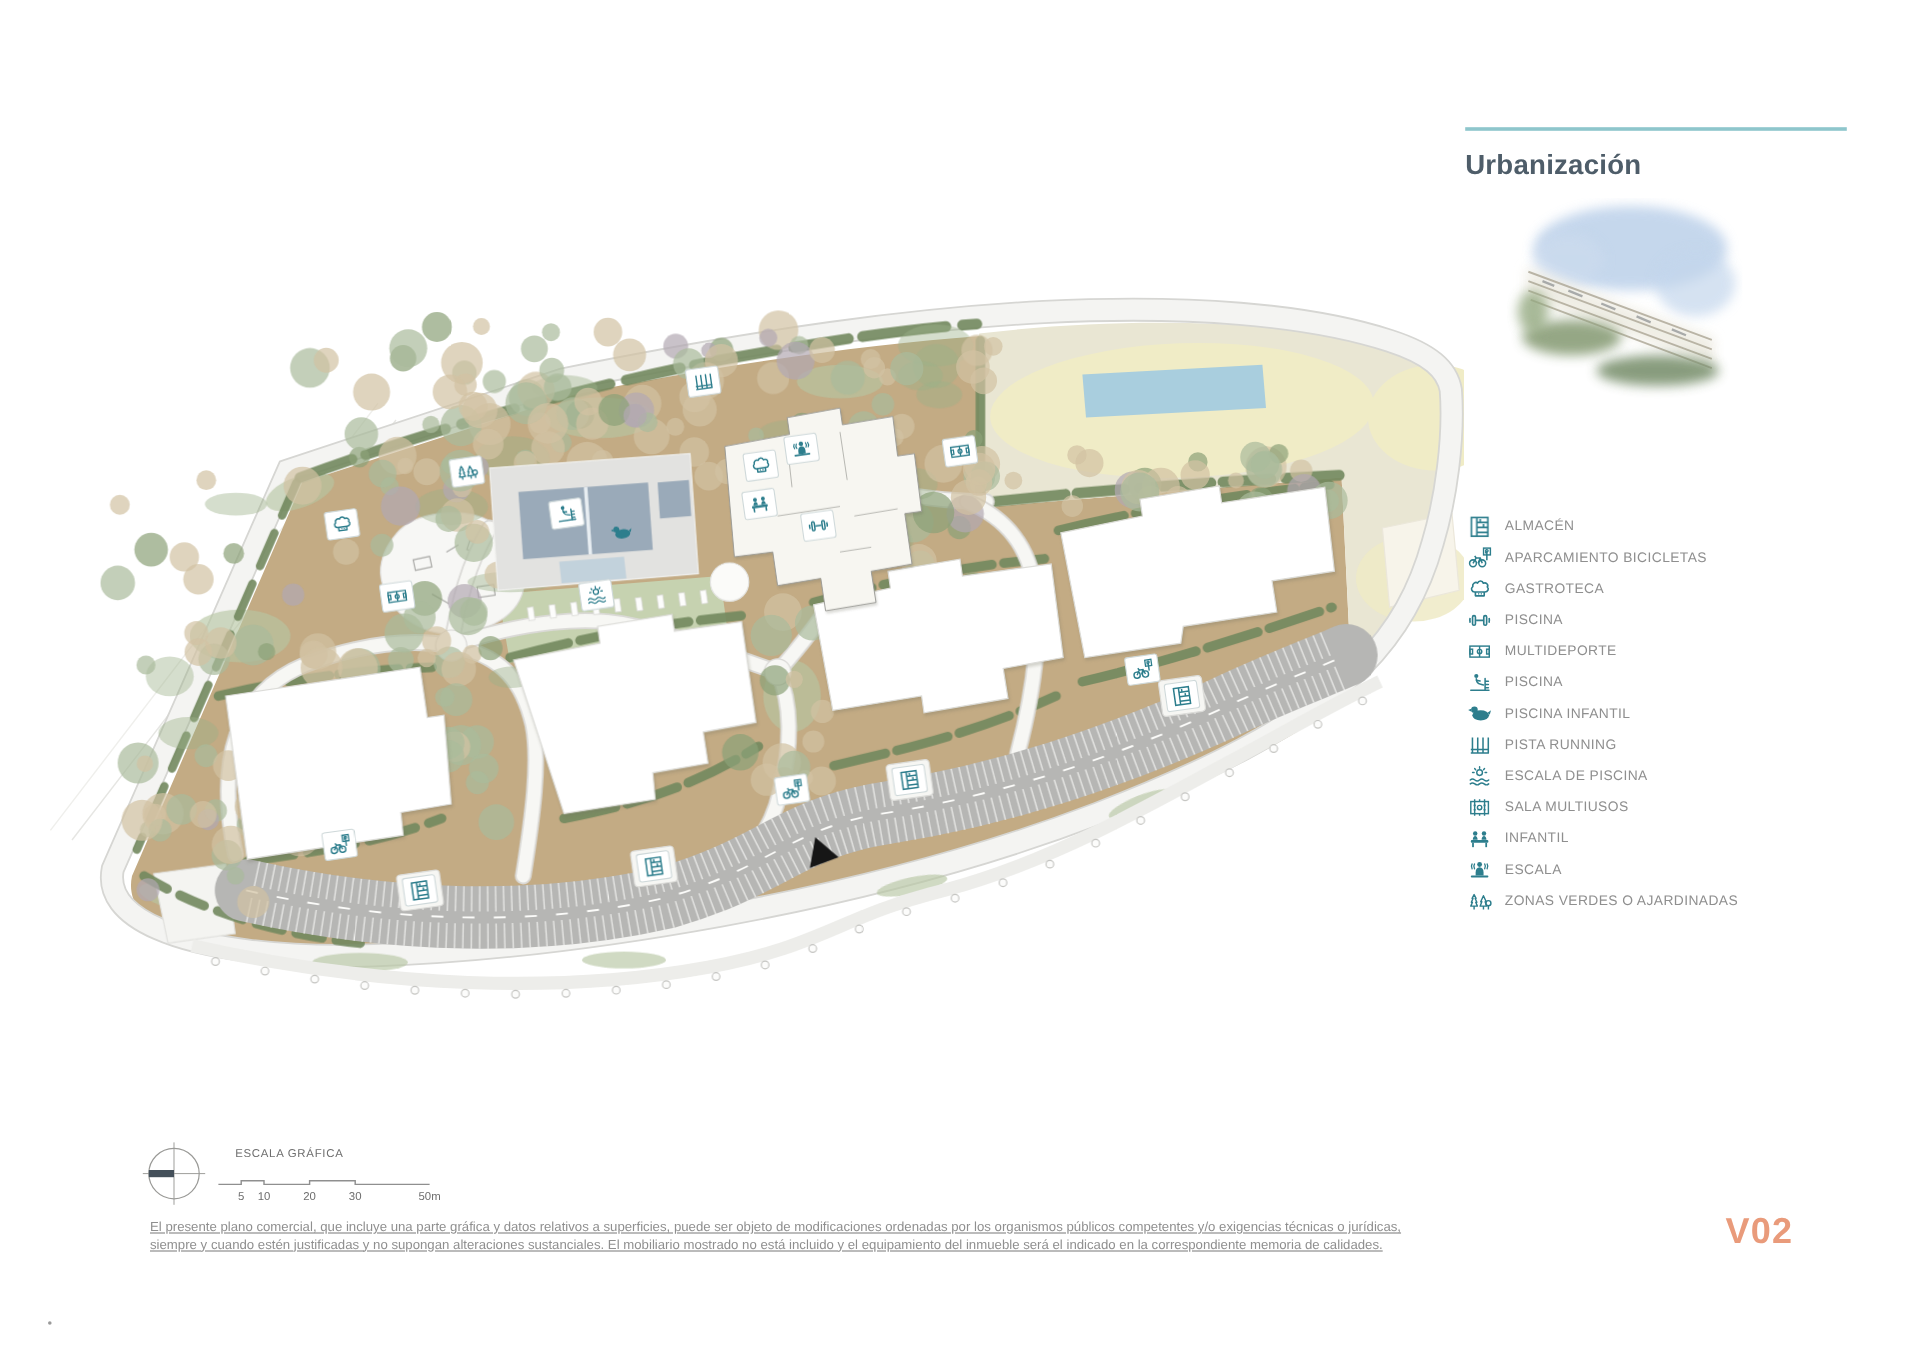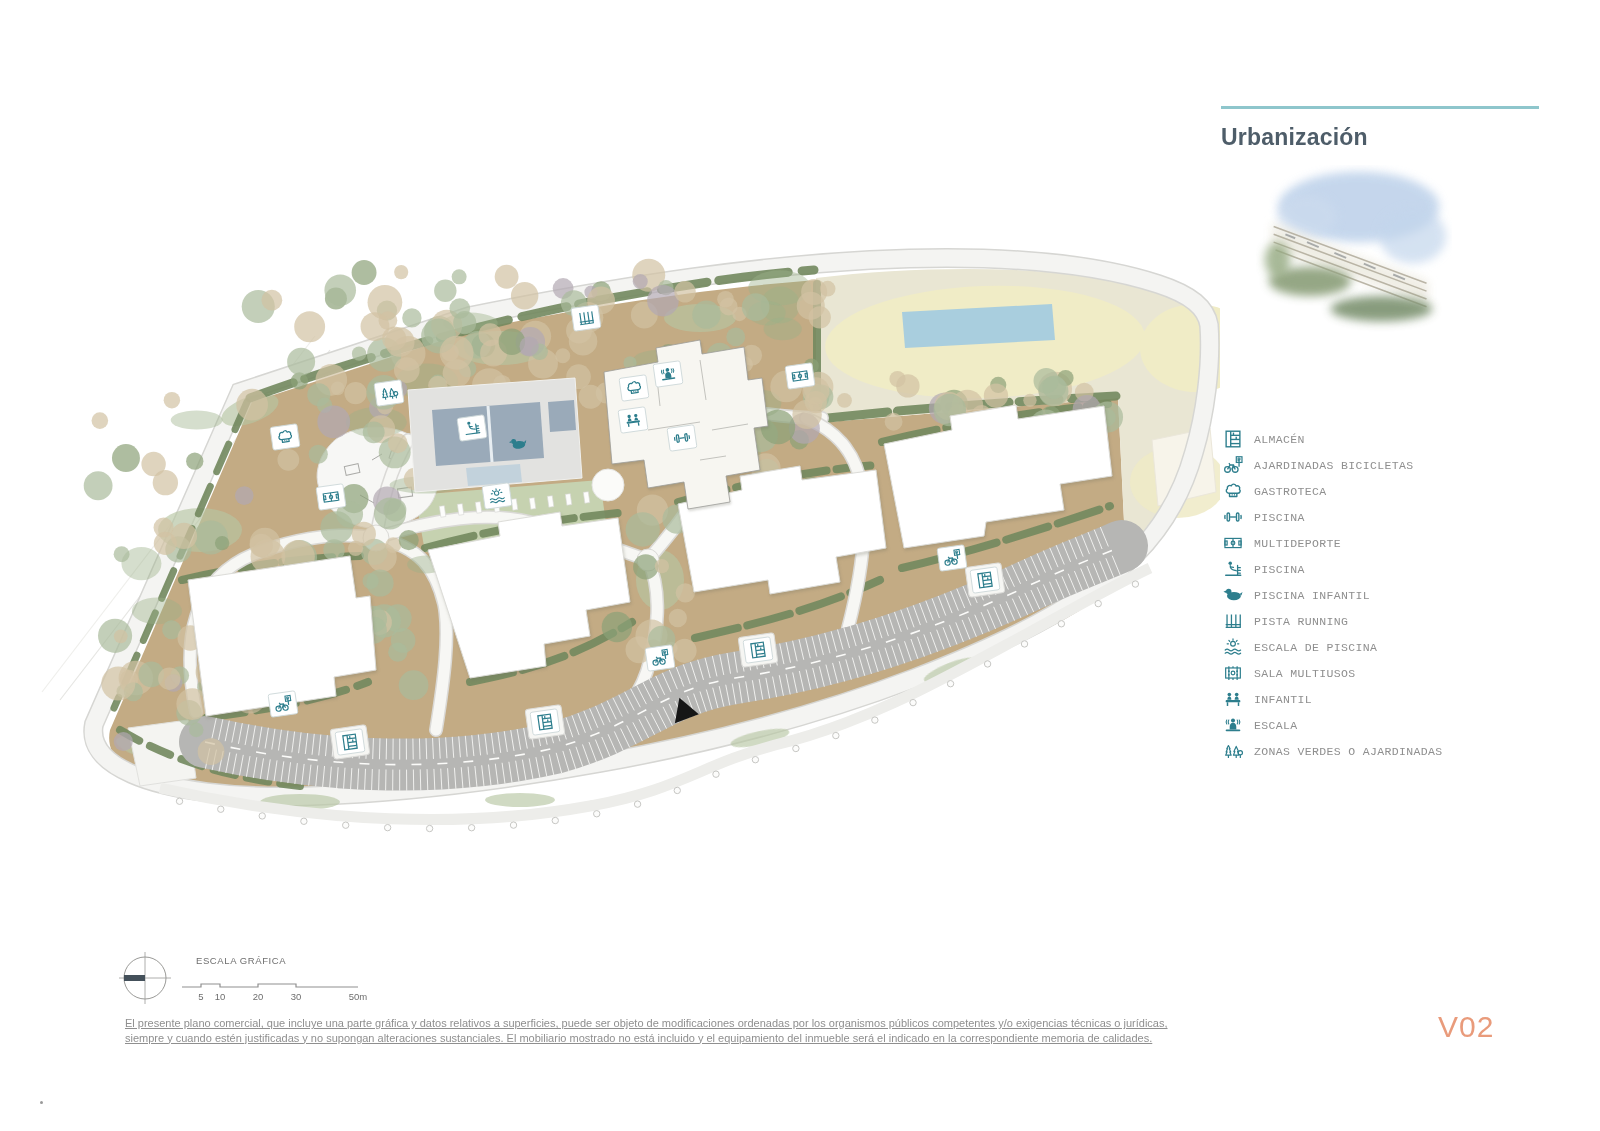--- a/index.html
+++ b/index.html
@@ -3,27 +3,27 @@
 <meta charset="utf-8">
 <style>
   html,body{margin:0;padding:0;background:#ffffff;}
   .page{position:relative;width:1600px;height:1119px;background:#fff;overflow:hidden;
         font-family:"Liberation Sans",sans-serif;}
   
   .rule{position:absolute;left:1221px;top:106px;width:318px;height:3px;background:#8ec6cc;}
   .title{position:absolute;left:1221px;top:124px;font-size:23px;font-weight:bold;color:#4e5d69;letter-spacing:.2px;}
   .thumb{position:absolute;left:1256px;top:165px;width:196px;height:168px;}
   .legend{position:absolute;left:1222px;top:430px;width:330px;display:flex;flex-direction:column;gap:8px;}
-  .legend-row{display:flex;align-items:center;gap:10px;height:18px;font-family:Liberation Mono, monospace;}
+  .legend-row{display:flex;align-items:center;gap:10px;height:18px;}
   .legend-row svg{flex:0 0 22px;}
   .legend-label{font-size:11.5px;color:#8f8f8f;letter-spacing:.35px;}
   
   .scalebox{position:absolute;left:112px;top:938px;}
   .disclaimer{position:absolute;left:125px;top:1016px;width:1050px;font-size:11px;line-height:14.5px;color:#8f8f8f;text-decoration:underline;}
-  .version{position:absolute;left:1438px;top:1010px;font-size:30px;font-weight:normal;color:#e99b7b;letter-spacing:1px;}
+  .version{position:absolute;left:1438px;top:1010px;font-size:30px;font-weight:bold;color:#e99b7b;letter-spacing:1px;}
   .page-dot{position:absolute;left:40px;top:1101px;width:3px;height:3px;border-radius:50%;background:#9a9a9a;}
   .mapsvg{position:absolute;left:0;top:230px;width:1220px;height:620px;}
   .bldg{fill:#ffffff;stroke:#dcdcd8;stroke-width:1;filter:drop-shadow(1.5px 2.5px 1.5px rgba(110,110,95,.28));}
   .club{fill:#f7f6f1;stroke:#9c9c98;stroke-width:.8;filter:drop-shadow(1px 2px 1px rgba(110,110,95,.25));}
   .road-case{fill:none;stroke:#dad9d6;stroke-width:14;stroke-linecap:round;}
   .road-fill{fill:none;stroke:#f7f7f4;stroke-width:11;stroke-linecap:round;}
   .hedge{fill:none;stroke:#72885e;stroke-linecap:round;opacity:.9;}
   text.sc{font-family:"Liberation Sans",sans-serif;fill:#6e6e6e;font-size:9.5px;}
 </style>
 </head>
@@ -992,21 +992,21 @@
       <div class="legend-row">
         <svg width="22" height="22">
           <use href="#i-almacen"></use>
         </svg>
         <span class="legend-label">ALMACÉN</span>
       </div>
       <div class="legend-row">
         <svg width="22" height="22">
           <use href="#i-bicicletas"></use>
         </svg>
-        <span class="legend-label">AJARDINADAS BICICLETAS</span>
+        <span class="legend-label">APARCAMIENTO BICICLETAS</span>
       </div>
       <div class="legend-row">
         <svg width="22" height="22">
           <use href="#i-gastroteca"></use>
         </svg>
         <span class="legend-label">GASTROTECA</span>
       </div>
       <div class="legend-row">
         <svg width="22" height="22">
           <use href="#i-gimnasio"></use>

